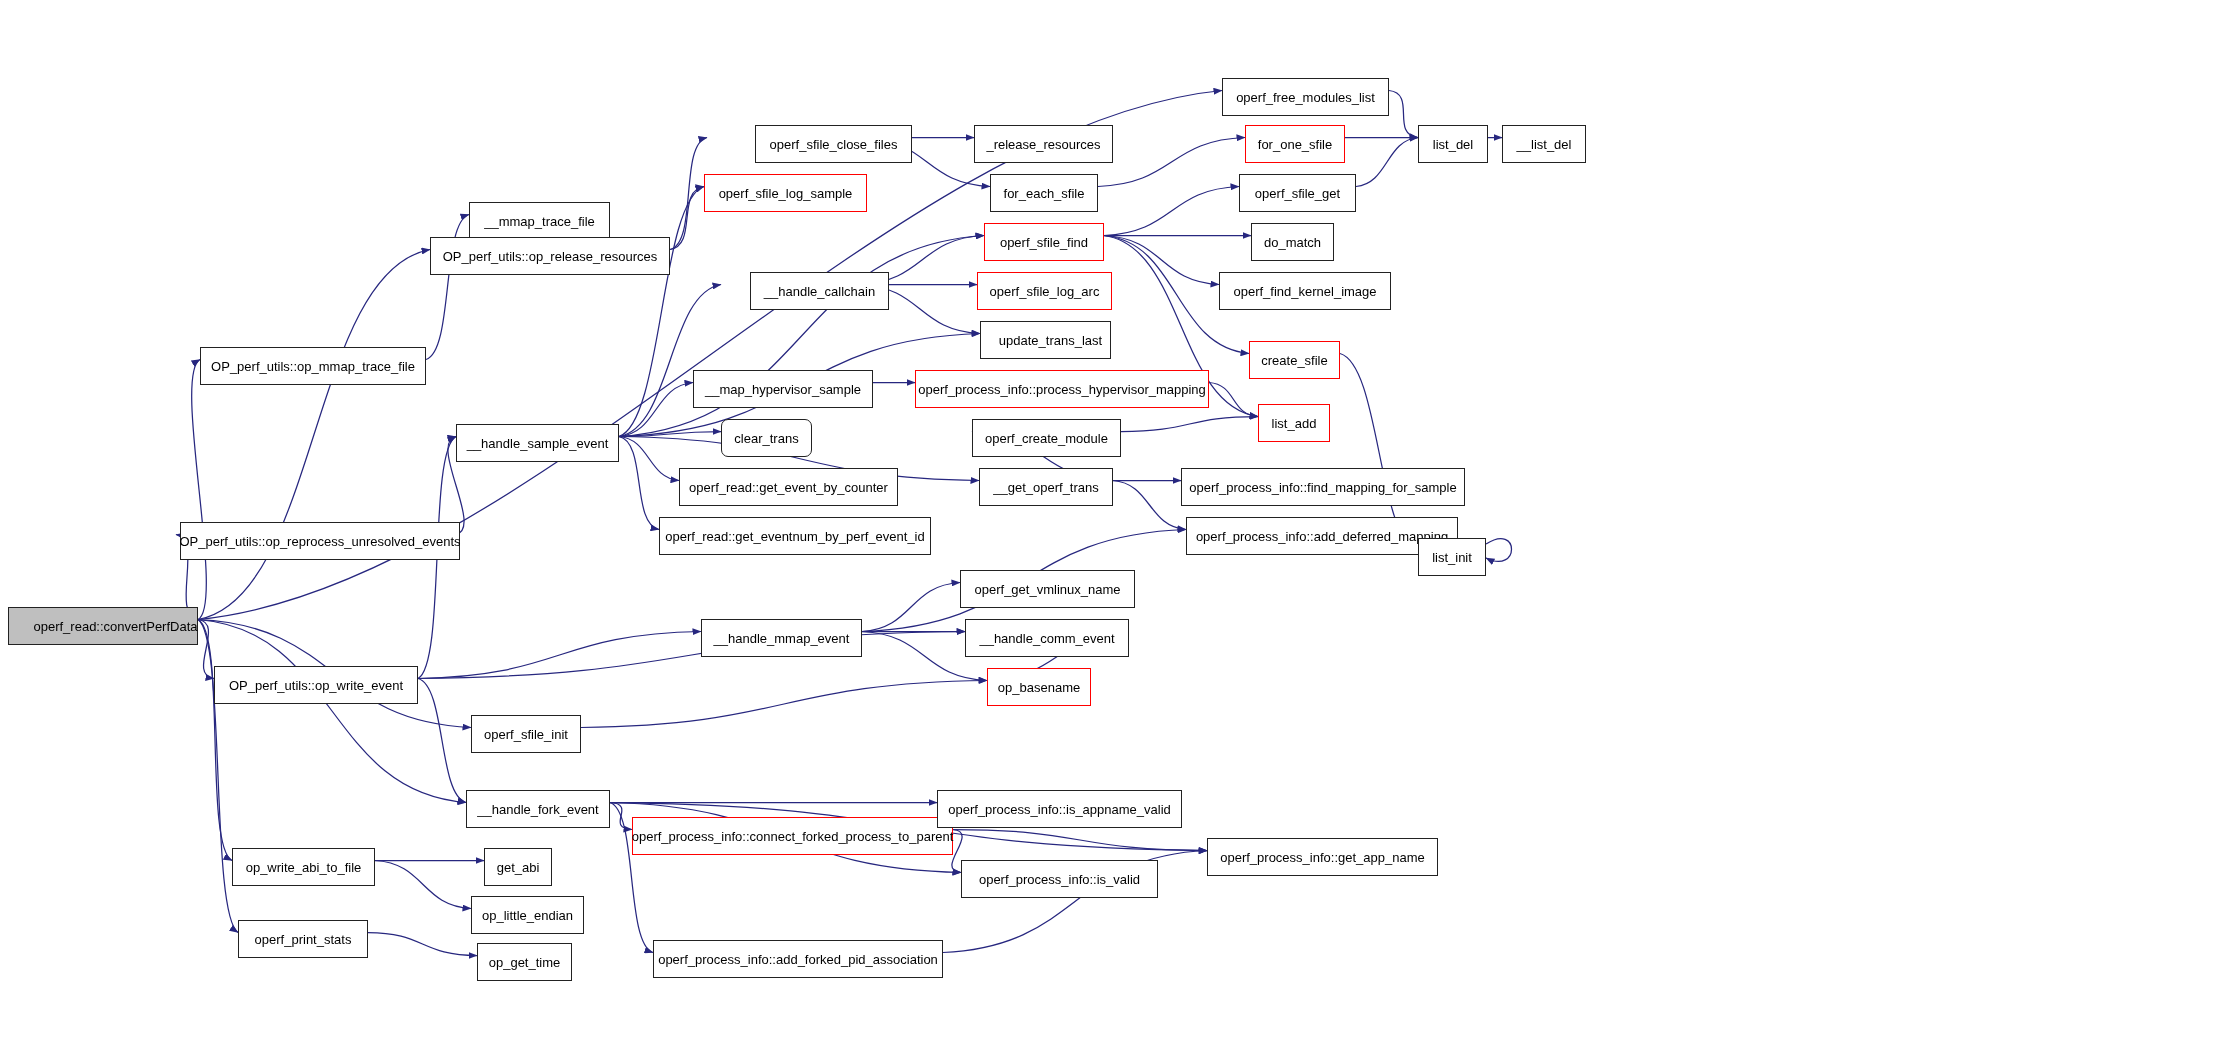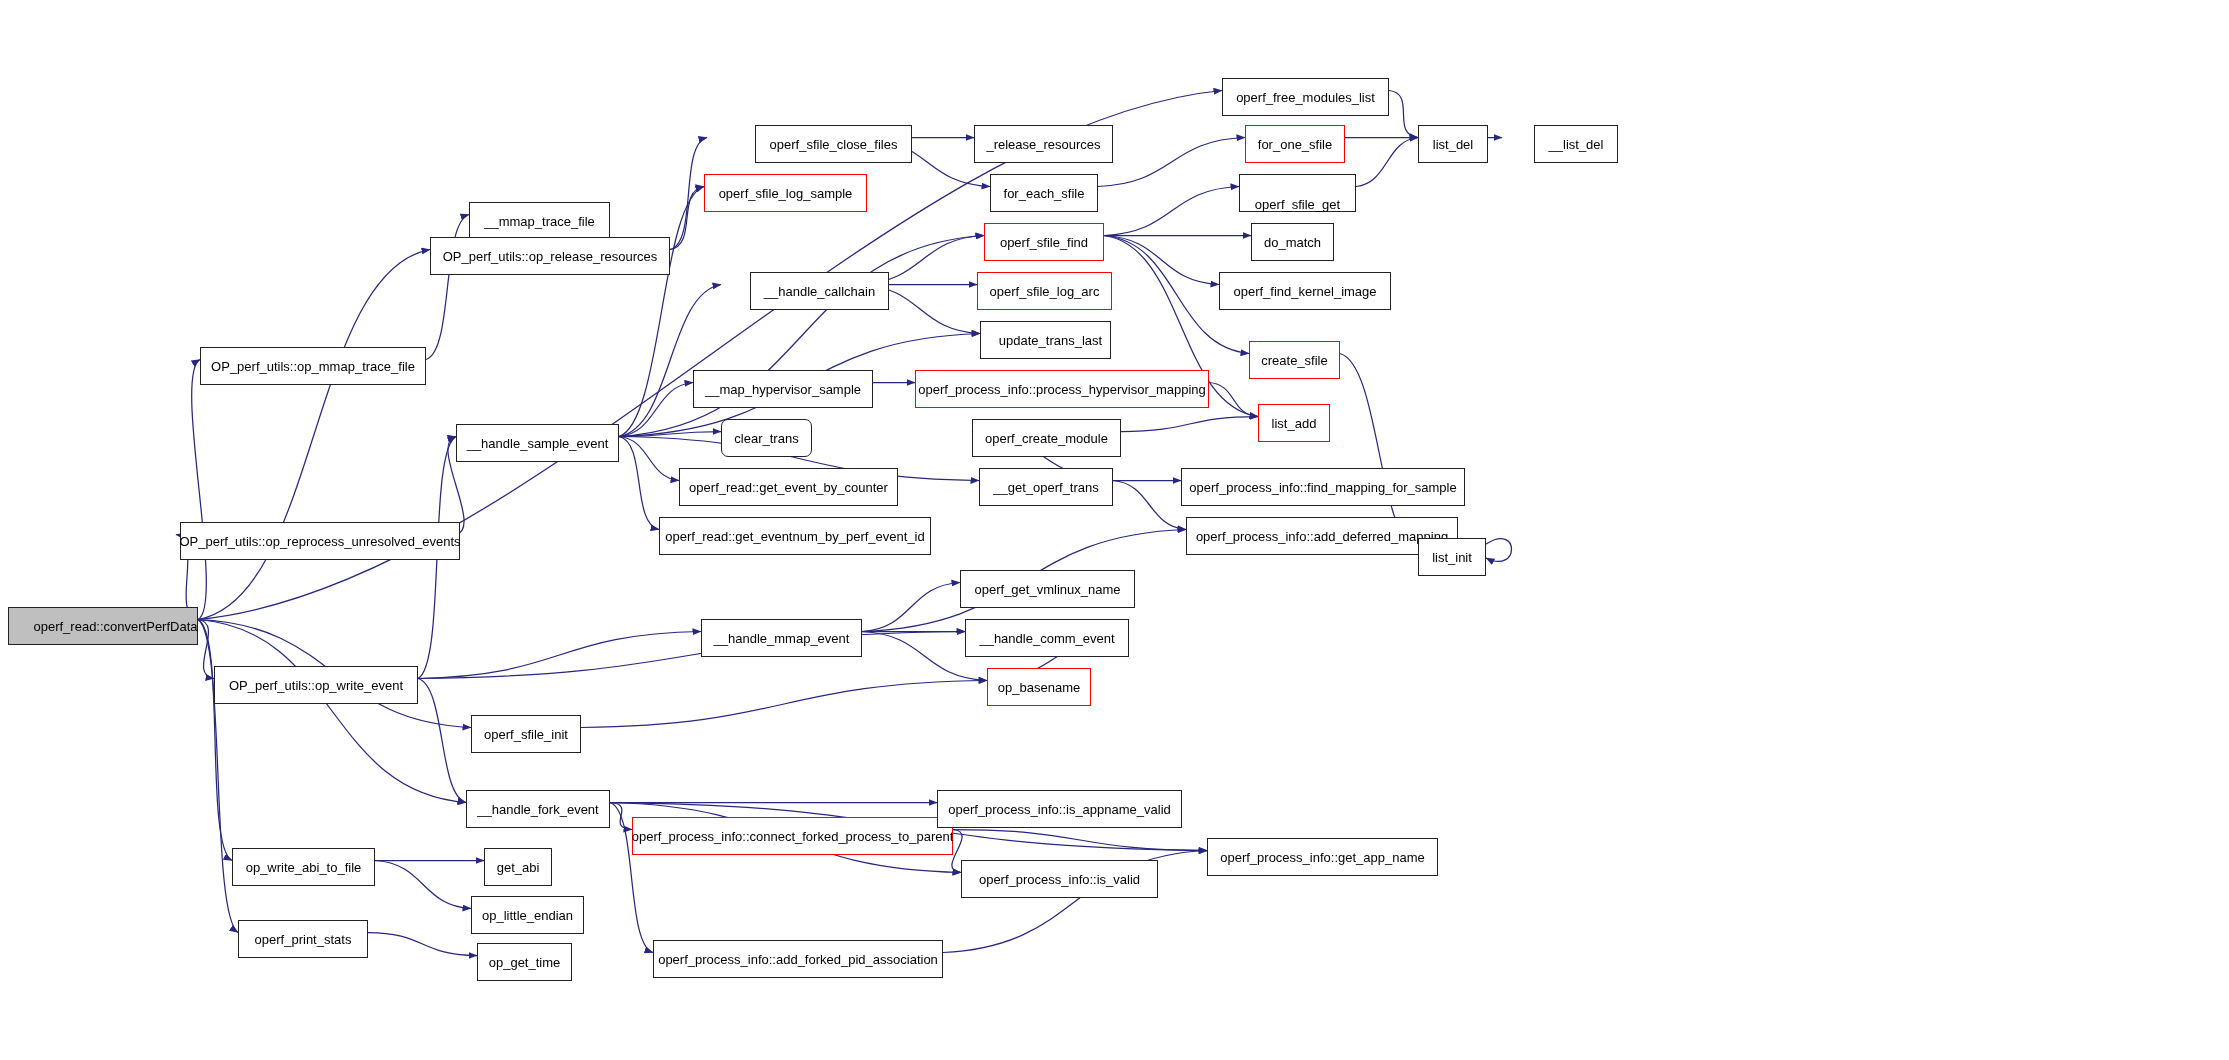--- a/index.html
+++ b/index.html
@@ -241,21 +241,21 @@
       </div>
       <div class="node" style="left: 961px; top: 860px; width: 197px;">
         <span class="node-label">operf_process_info::is_valid</span>
       </div>
       <div class="node" style="left: 1222px; top: 78px; width: 167px;">
         <span class="node-label">operf_free_modules_list</span>
       </div>
       <div class="node red" style="left: 1245px; top: 125px; width: 100px;">
         <span class="node-label">for_one_sfile</span>
       </div>
-      <div class="node" style="left: 1239px; top: 174px; width: 117px; align-items: flex-end;">
+      <div class="node" style="left: 1239px; top: 174px; width: 117px;">
         <span class="node-label">operf_sfile_get</span>
       </div>
       <div class="node" style="left: 1251px; top: 223px; width: 83px;">
         <span class="node-label">do_match</span>
       </div>
       <div class="node" style="left: 1219px; top: 272px; width: 172px;">
         <span class="node-label">operf_find_kernel_image</span>
       </div>
       <div class="node red" style="left: 1249px; top: 341px; width: 91px;">
         <span class="node-label">create_sfile</span>
@@ -271,17 +271,17 @@
       </div>
       <div class="node" style="left: 1207px; top: 838px; width: 231px;">
         <span class="node-label">operf_process_info::get_app_name</span>
       </div>
       <div class="node" style="left: 1418px; top: 125px; width: 70px;">
         <span class="node-label">list_del</span>
       </div>
       <div class="node" style="left: 1418px; top: 538px; width: 68px;">
         <span class="node-label">list_init</span>
       </div>
-      <div class="node" style="left: 1502px; top: 125px; width: 84px; margin-left: 32px;">
+      <div class="node" style="left: 1502px; top: 125px; width: 84px;">
         <span class="node-label">__list_del</span>
       </div>
     </div>
 </div>
 
 </body></html>

